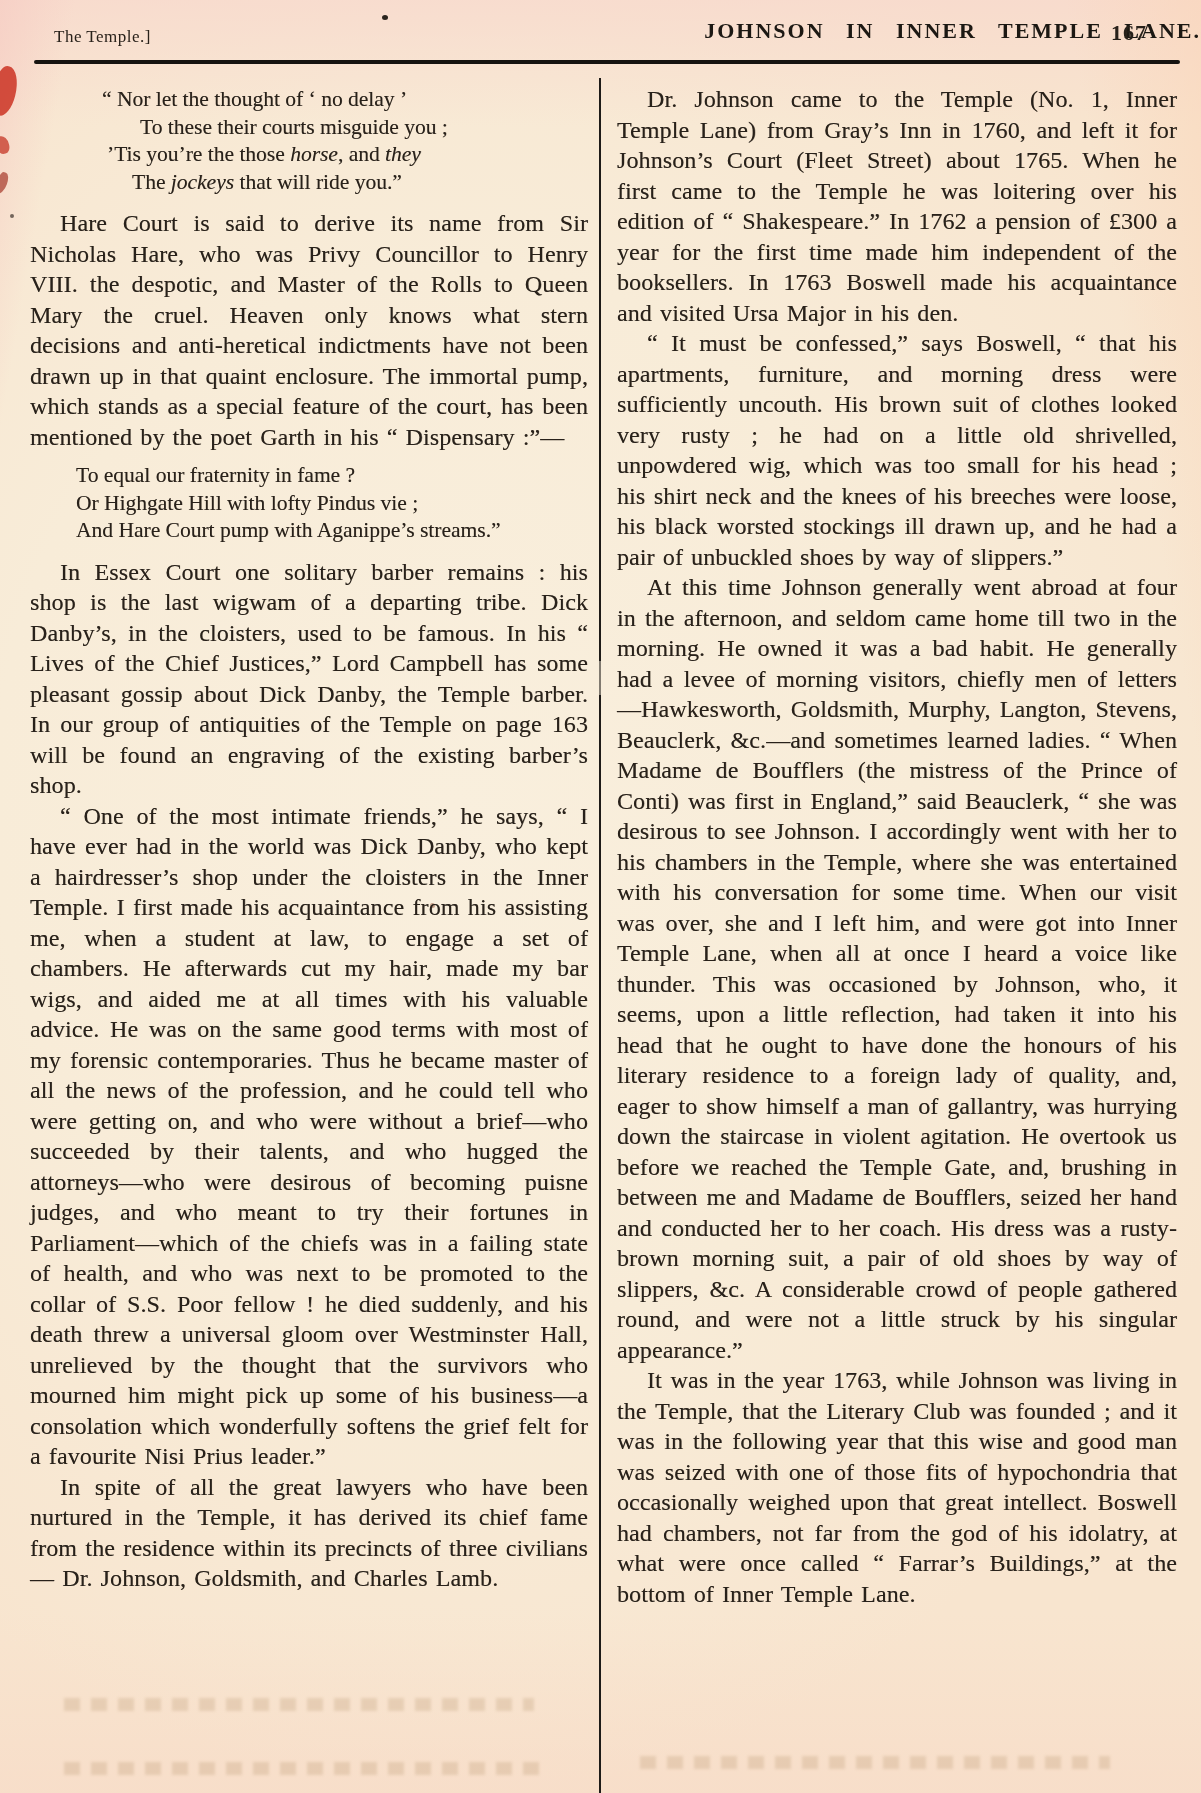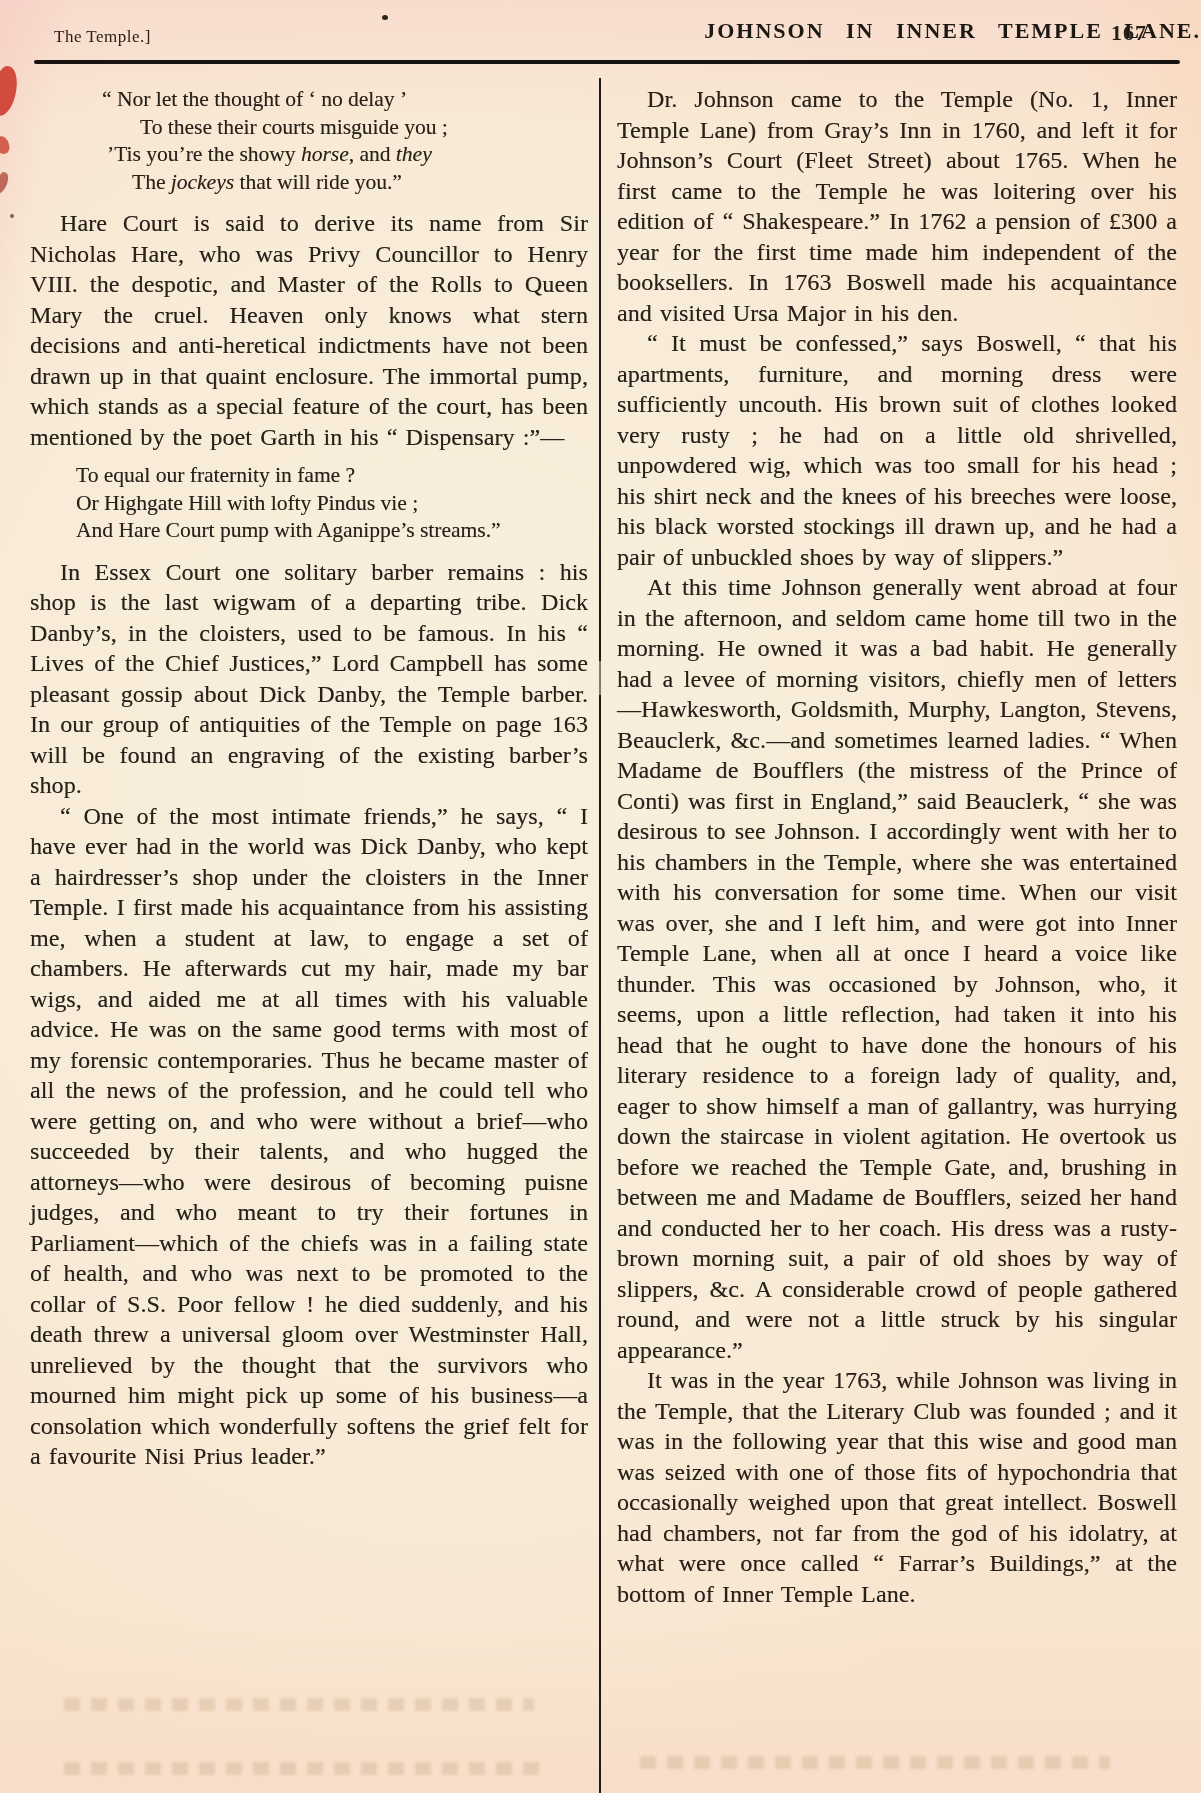--- a/index.html
+++ b/index.html
@@ -76,31 +76,32 @@
   <div class="speck-2"></div>
   <div class="speck-3"></div>
   <div class="ghost ghost-1"></div>
   <div class="ghost ghost-2"></div>
   <div class="ghost ghost-3"></div>
 
   <div class="col col-left">
     <div class="poem poem-1">
       <div class="poem-line p1-l1"><span>“ Nor let the thought of ‘ no delay ’</span></div>
       <div class="poem-line p1-l2"><span>To these their courts misguide you ;</span></div>
-      <div class="poem-line p1-l3"><span>’Tis you’re the showy </span><span class="it">horse</span><span>, and </span><span class="it">they</span></div>
+      <div class="poem-line p1-l3"><span>’Tis you’re the those </span><span class="it">horse</span><span>, and </span><span class="it">they</span></div>
       <div class="poem-line p1-l4"><span>The </span><span class="it">jockeys</span><span> that will ride you.”</span></div>
     </div>
     <p class="body-par">Hare Court is said to derive its name from Sir Nicholas Hare, who was Privy Councillor to Henry VIII. the despotic, and Master of the Rolls to Queen Mary the cruel. Heaven only knows what stern decisions and anti-heretical indictments have not been drawn up in that quaint enclosure. The immortal pump, which stands as a special feature of the court, has been mentioned by the poet Garth in his “ Dispensary :”—</p>
     <div class="poem poem-2">
       <div class="poem-line"><span>To equal our fraternity in fame ?</span></div>
       <div class="poem-line"><span>Or Highgate Hill with lofty Pindus vie ;</span></div>
       <div class="poem-line"><span>And Hare Court pump with Aganippe’s streams.”</span></div>
     </div>
     <p class="body-par">In Essex Court one solitary barber remains : his shop is the last wigwam of a departing tribe. Dick Danby’s, in the cloisters, used to be famous. In his “ Lives of the Chief Justices,” Lord Campbell has some pleasant gossip about Dick Danby, the Temple barber. In our group of antiquities of the Temple on page 163 will be found an engraving of the existing barber’s shop.</p>
     <p class="body-par">“ One of the most intimate friends,” he says, “ I have ever had in the world was Dick Danby, who kept a hairdresser’s shop under the cloisters in the Inner Temple. I first made his acquaintance from his assisting me, when a student at law, to engage a set of chambers. He afterwards cut my hair, made my bar wigs, and aided me at all times with his valuable advice. He was on the same good terms with most of my forensic contemporaries. Thus he became master of all the news of the profession, and he could tell who were getting on, and who were without a brief—who succeeded by their talents, and who hugged the attorneys—who were desirous of becoming puisne judges, and who meant to try their fortunes in Parliament—which of the chiefs was in a failing state of health, and who was next to be promoted to the collar of S.S. Poor fellow ! he died suddenly, and his death threw a universal gloom over Westminster Hall, unrelieved by the thought that the survivors who mourned him might pick up some of his business—a consolation which wonderfully softens the grief felt for a favourite Nisi Prius leader.”</p>
+    <p class="body-par">In spite of all the great lawyers who have been nurtured in the Temple, it has derived its chief fame from the residence within its precincts of three civilians — Dr. Johnson, Goldsmith, and Charles Lamb.</p>
   </div>
 
   <div class="col col-right">
     <p class="body-par">Dr. Johnson came to the Temple (No. 1, Inner Temple Lane) from Gray’s Inn in 1760, and left it for Johnson’s Court (Fleet Street) about 1765. When he first came to the Temple he was loitering over his edition of “ Shakespeare.” In 1762 a pension of £300 a year for the first time made him independent of the booksellers. In 1763 Boswell made his acquaintance and visited Ursa Major in his den.</p>
     <p class="body-par">“ It must be confessed,” says Boswell, “ that his apartments, furniture, and morning dress were sufficiently uncouth. His brown suit of clothes looked very rusty ; he had on a little old shrivelled, unpowdered wig, which was too small for his head ; his shirt neck and the knees of his breeches were loose, his black worsted stockings ill drawn up, and he had a pair of unbuckled shoes by way of slippers.”</p>
     <p class="body-par">At this time Johnson generally went abroad at four in the afternoon, and seldom came home till two in the morning. He owned it was a bad habit. He generally had a levee of morning visitors, chiefly men of letters—Hawkesworth, Goldsmith, Murphy, Langton, Stevens, Beauclerk, &amp;c.—and sometimes learned ladies. “ When Madame de Boufflers (the mistress of the Prince of Conti) was first in England,” said Beauclerk, “ she was desirous to see Johnson. I accordingly went with her to his chambers in the Temple, where she was entertained with his conversation for some time. When our visit was over, she and I left him, and were got into Inner Temple Lane, when all at once I heard a voice like thunder. This was occasioned by Johnson, who, it seems, upon a little reflection, had taken it into his head that he ought to have done the honours of his literary residence to a foreign lady of quality, and, eager to show himself a man of gallantry, was hurrying down the staircase in violent agitation. He overtook us before we reached the Temple Gate, and, brushing in between me and Madame de Boufflers, seized her hand and conducted her to her coach. His dress was a rusty-brown morning suit, a pair of old shoes by way of slippers, &amp;c. A considerable crowd of people gathered round, and were not a little struck by his singular appearance.”</p>
     <p class="body-par">It was in the year 1763, while Johnson was living in the Temple, that the Literary Club was founded ; and it was in the following year that this wise and good man was seized with one of those fits of hypochondria that occasionally weighed upon that great intellect. Boswell had chambers, not far from the god of his idolatry, at what were once called “ Farrar’s Buildings,” at the bottom of Inner Temple Lane.</p>
   </div>
 
 </div>

